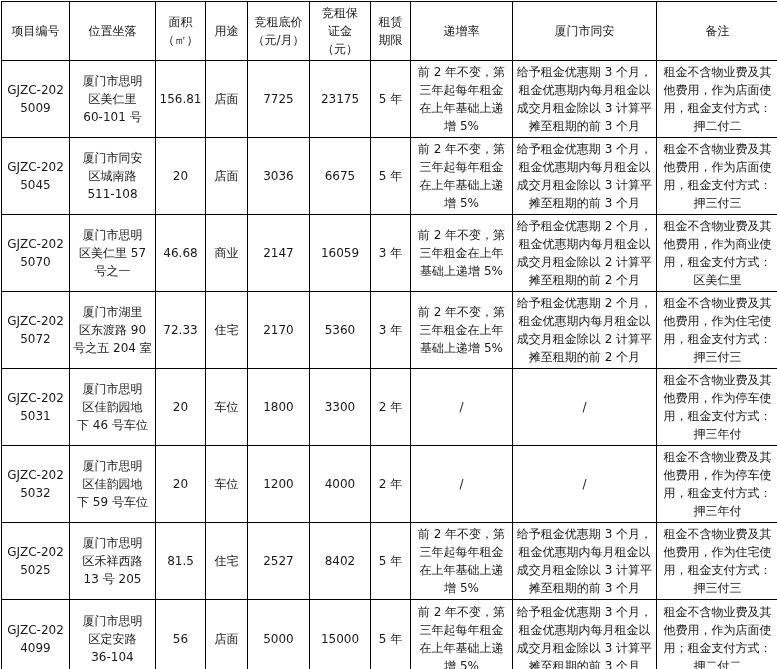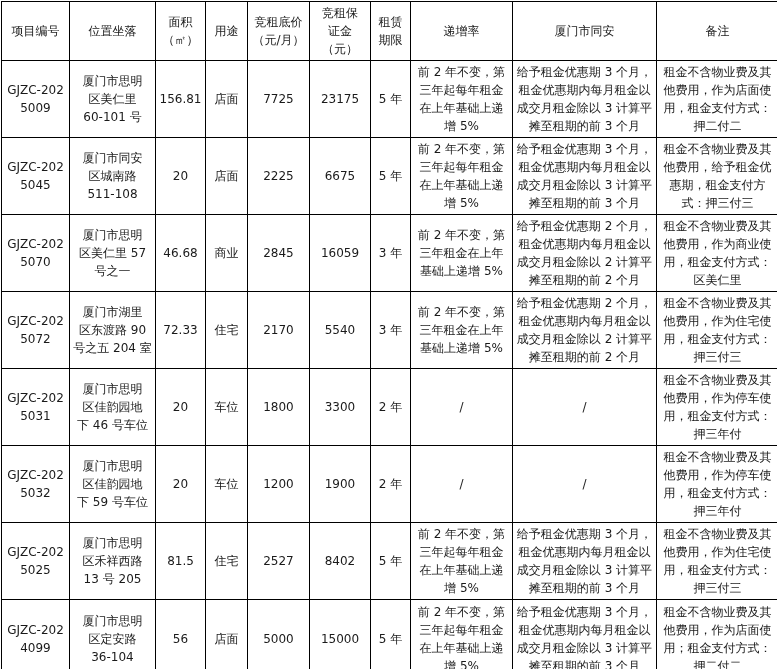--- a/index.html
+++ b/index.html
@@ -108,52 +108,52 @@
           <td class="cell-remarks">租金不含物业费及其他费用，作为店面使用，租金支付方式：押二付二</td>
         </tr>
         <tr>
           <td class="cell-project-id">GJZC-202
 5045</td>
           <td class="cell-location">厦门市同安
 区城南路
 511-108</td>
           <td class="cell-area">20</td>
           <td class="cell-usage">店面</td>
-          <td class="cell-base-rent">2225</td>
+          <td class="cell-base-rent">3036</td>
           <td class="cell-deposit">6675</td>
           <td class="cell-lease-term">5 年</td>
           <td class="cell-increase-rate">前 2 年不变，第三年起每年租金在上年基础上递增 5%</td>
           <td class="cell-discount-period">给予租金优惠期 3 个月，租金优惠期内每月租金以成交月租金除以 3 计算平摊至租期的前 3 个月</td>
-          <td class="cell-remarks">租金不含物业费及其他费用，给予租金优惠期，租金支付方式：押三付三</td>
+          <td class="cell-remarks">租金不含物业费及其他费用，作为店面使用，租金支付方式：押三付三</td>
         </tr>
         <tr>
           <td class="cell-project-id">GJZC-202
 5070</td>
           <td class="cell-location">厦门市思明
 区美仁里 57
 号之一</td>
           <td class="cell-area">46.68</td>
           <td class="cell-usage">商业</td>
-          <td class="cell-base-rent">2845</td>
+          <td class="cell-base-rent">2147</td>
           <td class="cell-deposit">16059</td>
           <td class="cell-lease-term">3 年</td>
           <td class="cell-increase-rate">前 2 年不变，第三年租金在上年基础上递增 5%</td>
           <td class="cell-discount-period">给予租金优惠期 2 个月，租金优惠期内每月租金以成交月租金除以 2 计算平摊至租期的前 2 个月</td>
           <td class="cell-remarks">租金不含物业费及其他费用，作为商业使用，租金支付方式：区美仁里</td>
         </tr>
         <tr>
           <td class="cell-project-id">GJZC-202
 5072</td>
           <td class="cell-location">厦门市湖里
 区东渡路 90
 号之五 204 室</td>
           <td class="cell-area">72.33</td>
           <td class="cell-usage">住宅</td>
           <td class="cell-base-rent">2170</td>
-          <td class="cell-deposit">5540</td>
+          <td class="cell-deposit">5360</td>
           <td class="cell-lease-term">3 年</td>
           <td class="cell-increase-rate">前 2 年不变，第三年租金在上年基础上递增 5%</td>
           <td class="cell-discount-period">给予租金优惠期 2 个月，租金优惠期内每月租金以成交月租金除以 2 计算平摊至租期的前 2 个月</td>
           <td class="cell-remarks">租金不含物业费及其他费用，作为住宅使用，租金支付方式：押三付三</td>
         </tr>
         <tr>
           <td class="cell-project-id">GJZC-202
 5031</td>
           <td class="cell-location">厦门市思明
 区佳韵园地
@@ -169,21 +169,21 @@
         </tr>
         <tr>
           <td class="cell-project-id">GJZC-202
 5032</td>
           <td class="cell-location">厦门市思明
 区佳韵园地
 下 59 号车位</td>
           <td class="cell-area">20</td>
           <td class="cell-usage">车位</td>
           <td class="cell-base-rent">1200</td>
-          <td class="cell-deposit">1900</td>
+          <td class="cell-deposit">4000</td>
           <td class="cell-lease-term">2 年</td>
           <td class="cell-increase-rate">/</td>
           <td class="cell-discount-period">/</td>
           <td class="cell-remarks">租金不含物业费及其他费用，作为停车使用，租金支付方式：押三年付</td>
         </tr>
         <tr>
           <td class="cell-project-id">GJZC-202
 5025</td>
           <td class="cell-location">厦门市思明
 区禾祥西路

